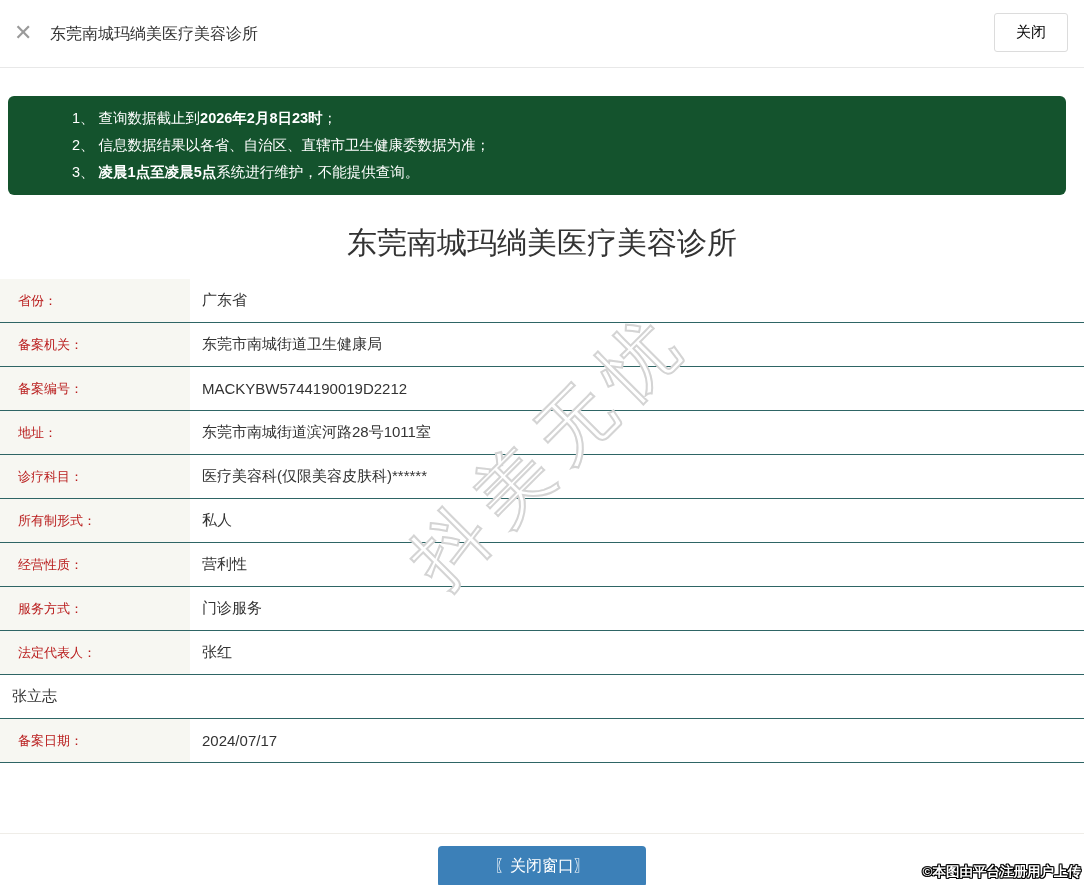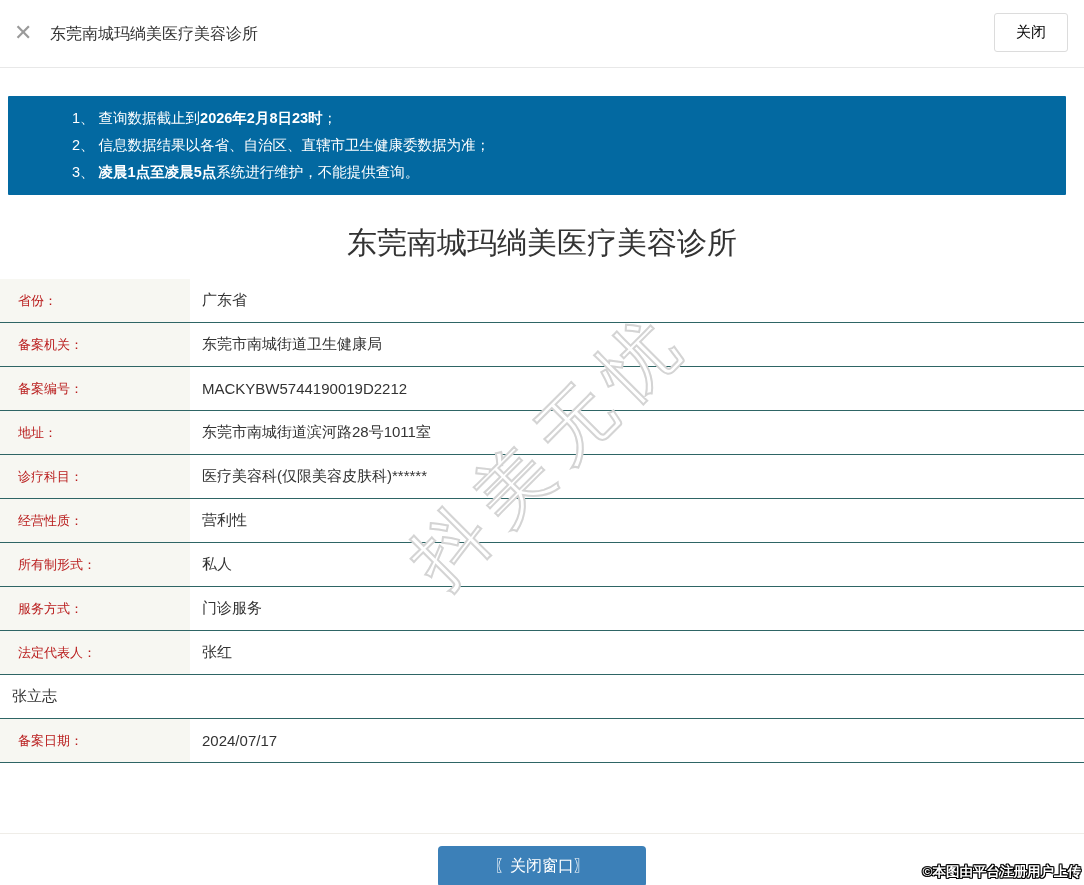--- a/index.html
+++ b/index.html
@@ -42,22 +42,22 @@
     padding: 9px 21px;
     font-size: 15px;
     color: #000000;
     font-family: inherit;
     cursor: pointer;
   }
 
   
   .notice {
     margin: 28px 18px 0 8px;
-    background: #0369a1;
-    border-radius: 1px;
+    background: #14532d;
+    border-radius: 6px;
     padding: 9px 20px 9px 64px;
     color: #ffffff;
     font-size: 14.5px;
   }
   .notice-line { line-height: 27px; white-space: nowrap; }
   .notice-line b { font-weight: bold; }
 
   
   .main-title {
     text-align: center;
@@ -185,26 +185,26 @@
   </div>
   <div class="info-row">
     <div class="info-label">地址：</div>
     <div class="info-value">东莞市南城街道滨河路28号1011室</div>
   </div>
   <div class="info-row">
     <div class="info-label">诊疗科目：</div>
     <div class="info-value">医疗美容科(仅限美容皮肤科)******</div>
   </div>
   <div class="info-row">
+    <div class="info-label">所有制形式：</div>
+    <div class="info-value">私人</div>
+  </div>
+  <div class="info-row">
     <div class="info-label">经营性质：</div>
     <div class="info-value">营利性</div>
-  </div>
-  <div class="info-row">
-    <div class="info-label">所有制形式：</div>
-    <div class="info-value">私人</div>
   </div>
   <div class="info-row">
     <div class="info-label">服务方式：</div>
     <div class="info-value">门诊服务</div>
   </div>
   <div class="info-row">
     <div class="info-label">法定代表人：</div>
     <div class="info-value">张红</div>
   </div>
   <div class="info-row">

